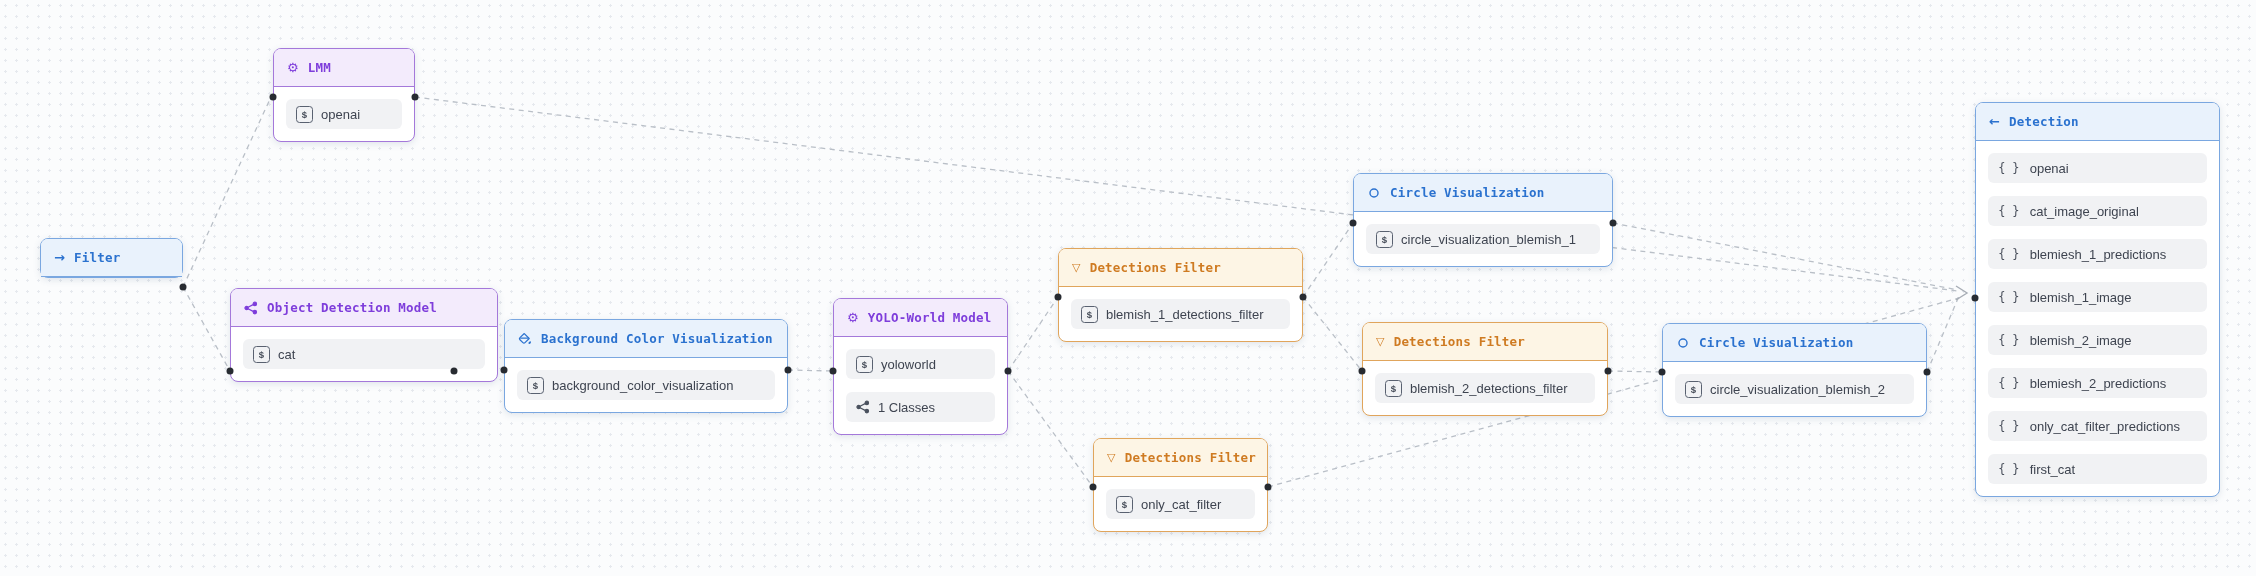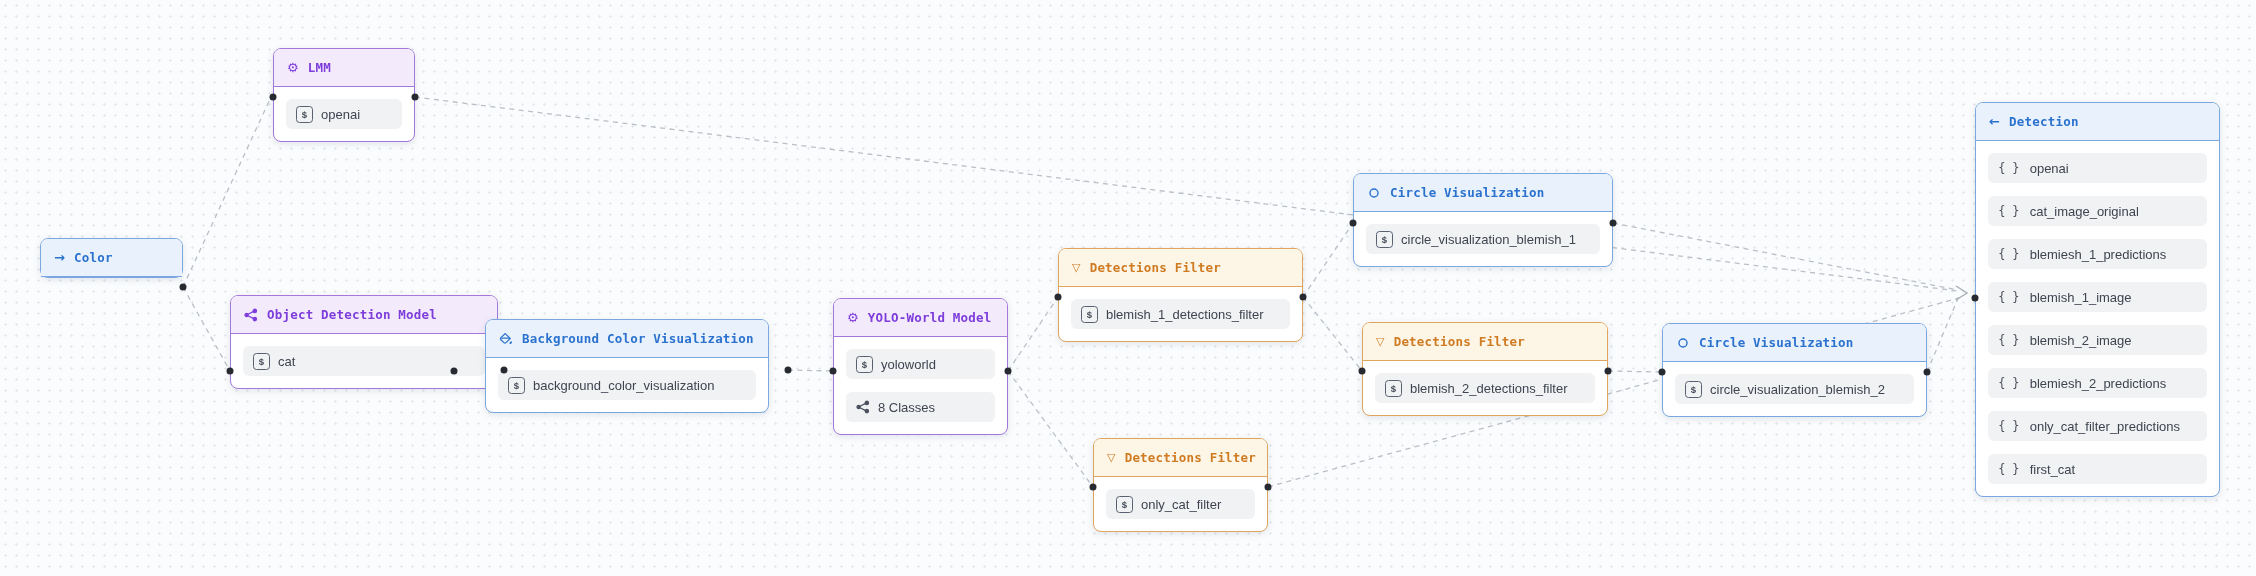--- a/index.html
+++ b/index.html
@@ -70,39 +70,39 @@
       <line x1="1608" y1="371" x2="1662" y2="372" class="edge"></line>
       <line x1="1613" y1="223" x2="1958" y2="290" class="edge"></line>
       <line x1="1927" y1="372" x2="1959" y2="296" class="edge"></line>
       <line x1="1268" y1="487" x2="1959" y2="298" class="edge"></line>
       <path d="M1956 286 L1967 293 L1956 300" class="arrowhead"></path>
     </svg>
   <div id="nodeLayer">
       <div class="node c-blue" style="left: 40px; top: 238px; width: 143px;">
         <div class="node-header">
           <span class="gicon hdr-glyph">→</span>
-          <span>Color</span>
+          <span>Filter</span>
         </div>
       </div>
       <div class="handle" style="left: 183px; top: 287px;"></div>
       <div class="node c-purple" style="left: 273px; top: 48px; width: 142px;">
         <div class="node-header">
           <span class="gicon hdr-glyph">⚙</span>
           <span>LMM</span>
         </div>
         <div class="node-body">
           <div class="item">
             <span class="dollar-badge">$</span>
             <span>openai</span>
           </div>
         </div>
       </div>
       <div class="handle" style="left: 273px; top: 97px;"></div>
       <div class="handle" style="left: 415px; top: 97px;"></div>
-      <div class="node c-purple" style="left: 230px; top: 295px; width: 268px; text-align: center;">
+      <div class="node c-purple" style="left: 230px; top: 288px; width: 268px; text-align: center;">
         <div class="node-header">
           <svg viewBox="0 0 16 16" width="14" height="14" class="isvg">
             <g stroke="currentColor" stroke-width="1.4" fill="currentColor">
               <line x1="4.6" y1="7.2" x2="11" y2="3.9"></line>
               <line x1="4.6" y1="8.8" x2="11" y2="12.1"></line>
               <circle cx="3" cy="8" r="1.9"></circle>
               <circle cx="12.4" cy="3.3" r="1.9"></circle>
               <circle cx="12.4" cy="12.7" r="1.9"></circle>
             </g>
           </svg>
@@ -110,21 +110,21 @@
         </div>
         <div class="node-body">
           <div class="item">
             <span class="dollar-badge">$</span>
             <span>cat</span>
           </div>
         </div>
       </div>
       <div class="handle" style="left: 230px; top: 371px;"></div>
       <div class="handle" style="left: 454px; top: 371px;"></div>
-      <div class="node c-blue" style="left: 485px; top: 319px; width: 284px;">
+      <div class="node c-blue" style="left: 504px; top: 319px; width: 284px;">
         <div class="node-header">
           <svg viewBox="0 0 16 16" width="14" height="14" class="isvg">
             <g stroke="currentColor" stroke-width="1.4" fill="none" stroke-linejoin="round">
               <path d="M7.2 1.8 L12.8 7.4 L8 12.2 Q6.8 13.4 5.6 12.2 L2.2 8.8 Q1 7.6 2.2 6.4 Z"></path>
               <line x1="2.5" y1="7" x2="12" y2="7"></line>
               <path d="M14.2 10.2 q1.3 1.9 0 3 q-1.3 1.1-2.2-.2 q-.7-1.2 2.2-2.8" fill="currentColor" stroke="none"></path>
             </g>
           </svg>
           <span>Background Color Visualization</span>
         </div>
@@ -150,21 +150,21 @@
           <div class="item">
             <svg viewBox="0 0 16 16" width="14" height="14" class="isvg">
               <g stroke="#4a515e" stroke-width="1.4" fill="#4a515e">
                 <line x1="4.6" y1="7.2" x2="11" y2="3.9"></line>
                 <line x1="4.6" y1="8.8" x2="11" y2="12.1"></line>
                 <circle cx="3" cy="8" r="1.9"></circle>
                 <circle cx="12.4" cy="3.3" r="1.9"></circle>
                 <circle cx="12.4" cy="12.7" r="1.9"></circle>
               </g>
             </svg>
-            <span>8 Classes</span>
+            <span>1 Classes</span>
           </div>
         </div>
       </div>
       <div class="handle" style="left: 833px; top: 371px;"></div>
       <div class="handle" style="left: 1008px; top: 371px;"></div>
       <div class="node c-orange" style="left: 1058px; top: 248px; width: 245px;">
         <div class="node-header">
           <span class="gicon funnel-glyph">▽</span>
           <span>Detections Filter</span>
         </div>

